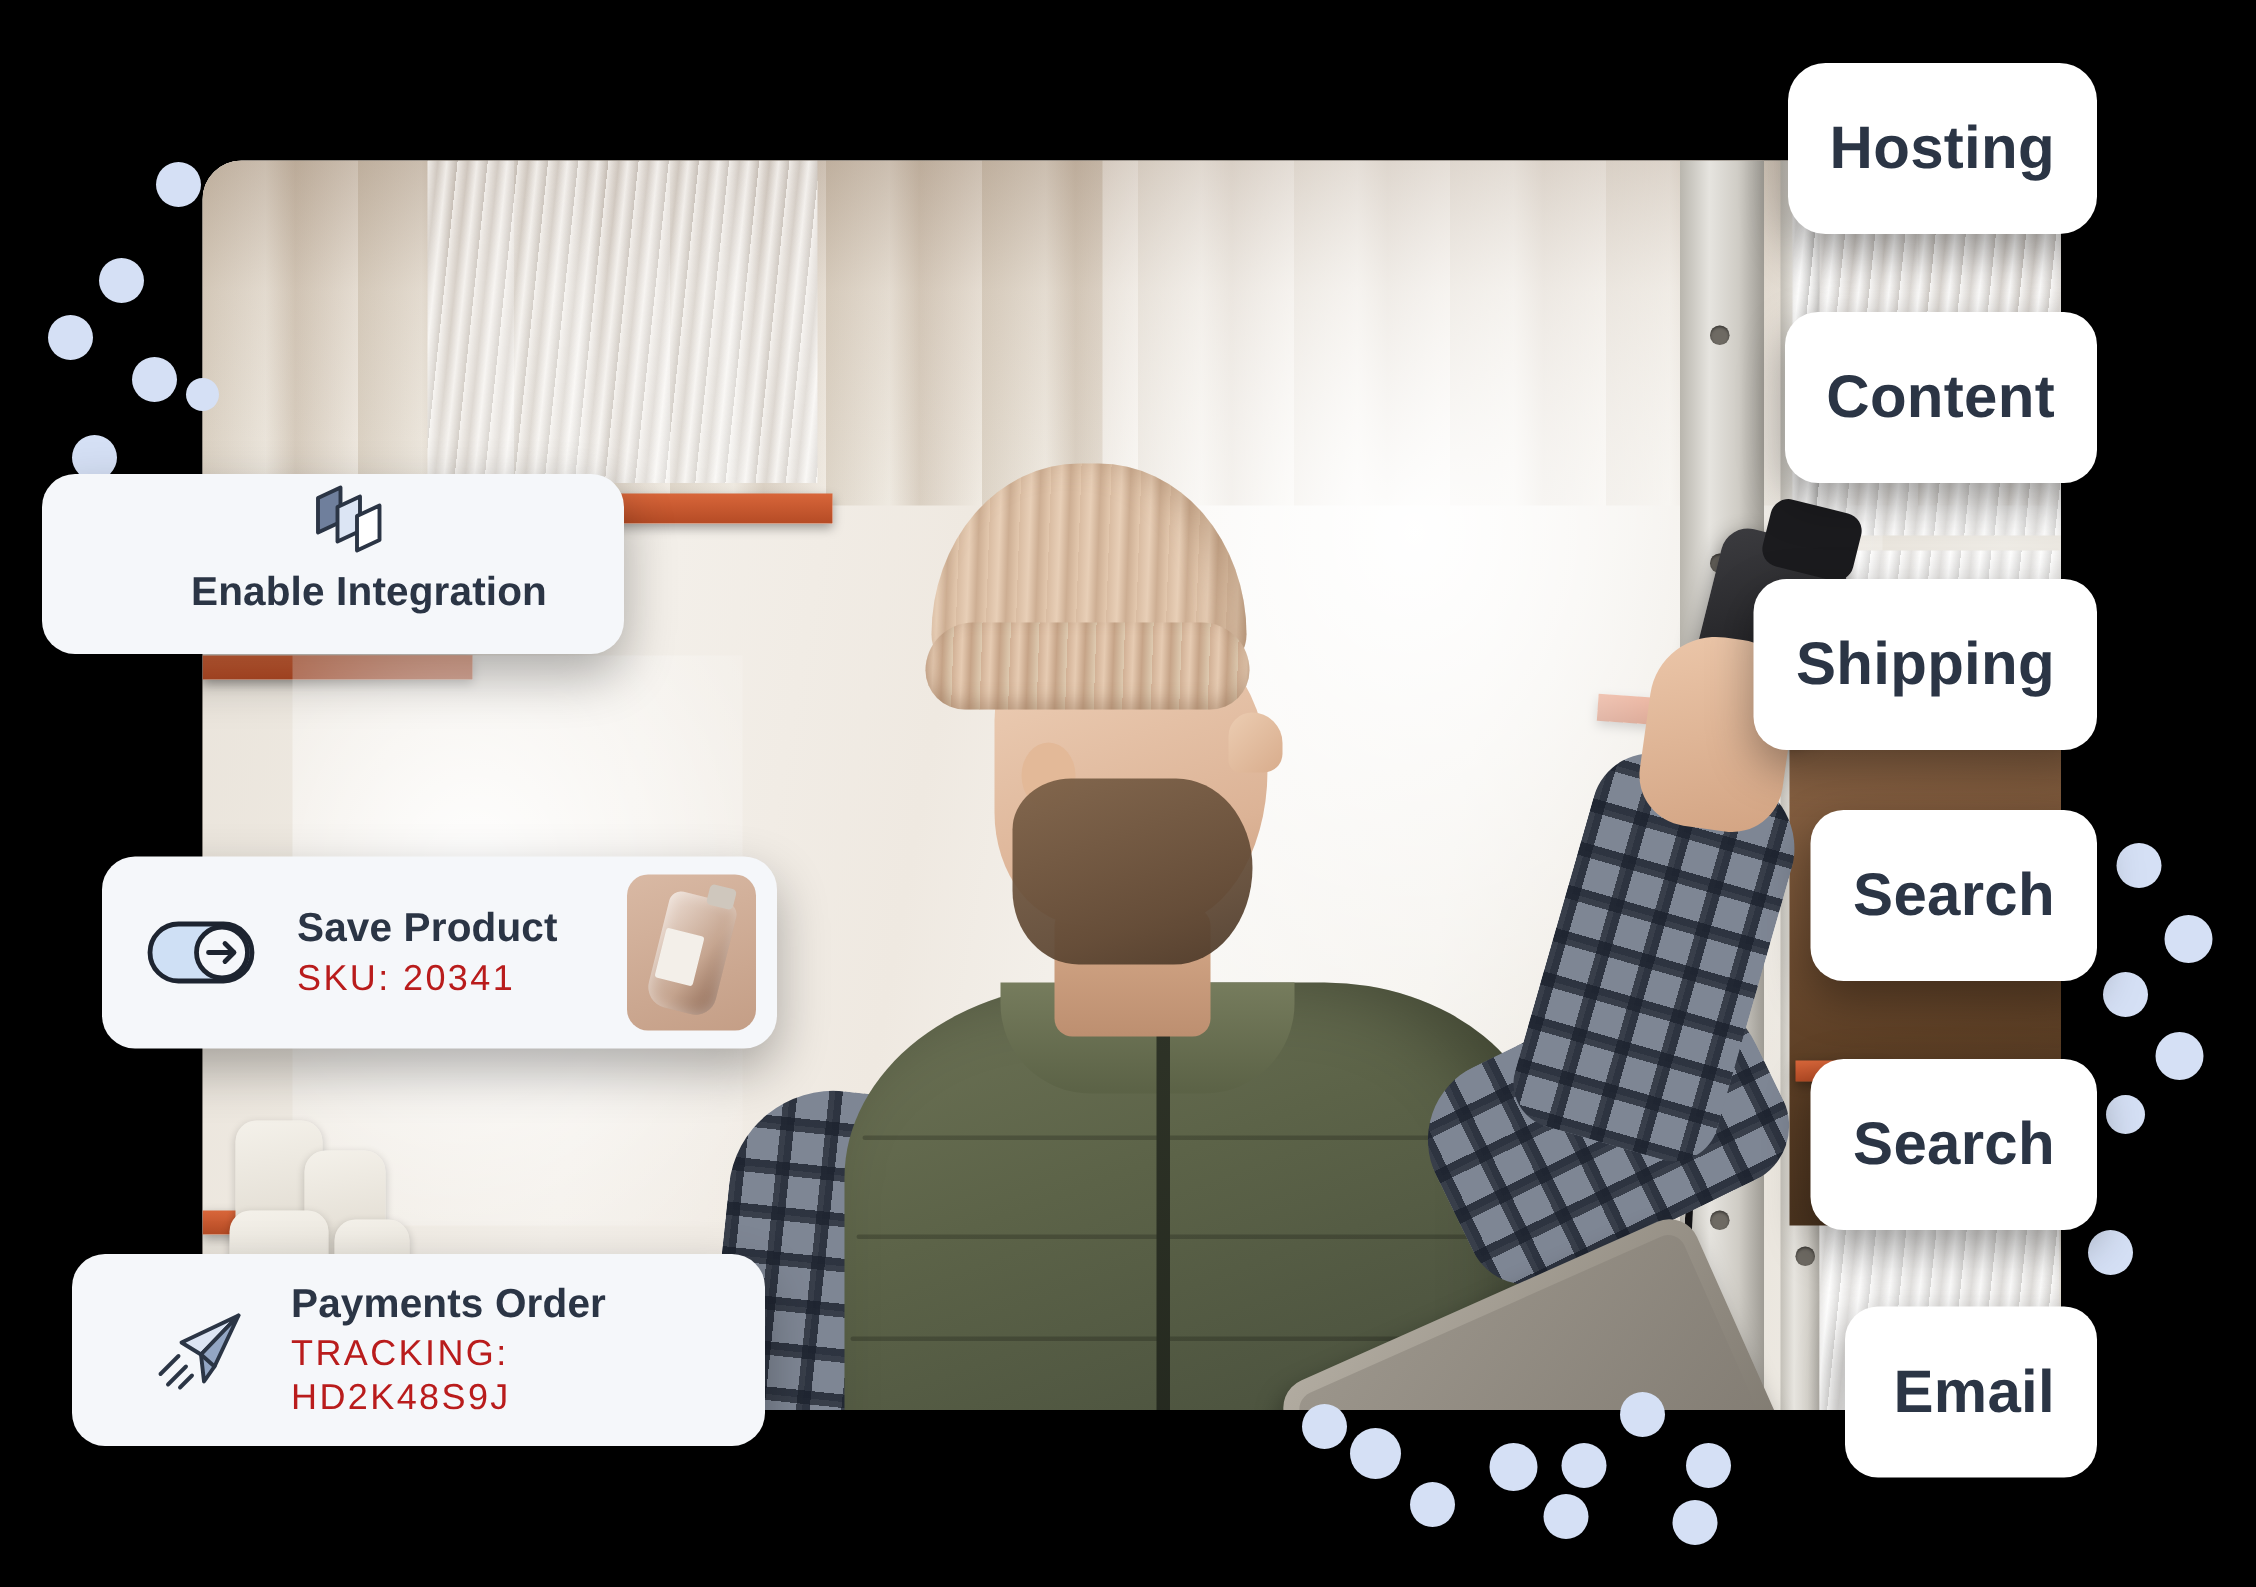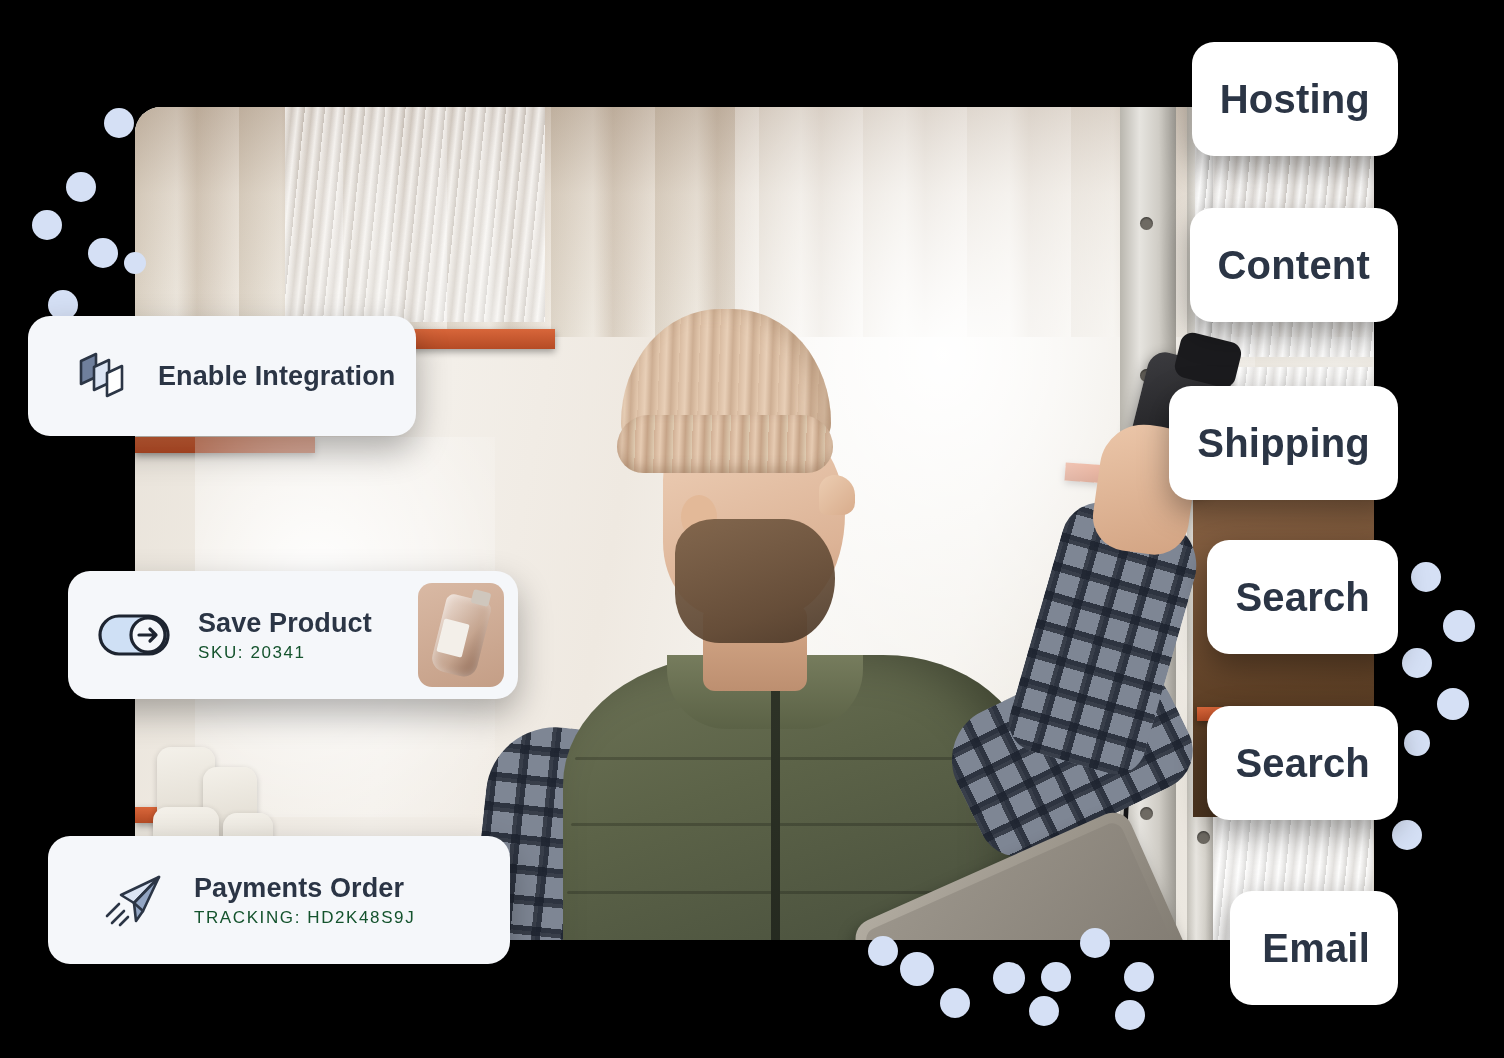--- a/index.html
+++ b/index.html
@@ -235,25 +235,25 @@
     box-shadow: 0 14px 34px rgba(0,0,0,.30);
     display: flex;
     align-items: center;
   }
   .card-text { display: flex; flex-direction: column; justify-content: center; }
   .card-title {
     font-size: 27px; font-weight: 700; color: #2b3545;
     letter-spacing: .1px; line-height: 1.2;
   }
   .card-sub {
-    font-size: 17px; color: #14532d; letter-spacing: 1.6px;
+    font-size: 24px; color: #b91c1c; letter-spacing: 1.6px;
     margin-top: 4px; line-height: 1.2;
   }
 
-  #card-integration { left: 28px; top: 316px; width: 388px; height: 120px; padding: 0 20px 0 44px; }
+  #card-integration { left: 28px; top: 316px; width: 388px; height: 120px; padding: 0 20px 0 44px; flex-direction: column; }
   #card-save        { left: 68px; top: 571px; width: 450px; height: 128px; padding: 0 14px 0 30px; }
   #card-fulfill     { left: 48px; top: 836px; width: 462px; height: 128px; padding: 0 20px 0 54px; }
 
   .icon-box { flex: 0 0 auto; display: flex; align-items: center; justify-content: center; }
 
   .thumb {
     width: 86px; height: 104px; border-radius: 14px; margin-left: auto;
     background: linear-gradient(160deg,#d9b9a4,#c49e86);
     position: relative; overflow: hidden;
     flex: 0 0 auto;
@@ -443,20 +443,20 @@
           <path d="M17 54 L25 46" fill="none"></path>
         </g>
       </svg>
     </div>
     <div class="card-text" style="margin-left:26px;">
       <div class="card-title">Payments Order</div>
       <div class="card-sub">TRACKING: HD2K48S9J</div>
     </div>
   </div>
 
-  <div class="pill" style="top:42px;">Hosting</div>
+  <div class="pill" style="top:42px;border-radius:25px;">Hosting</div>
   <div class="pill" style="top:208px;">Content</div>
   <div class="pill" style="top:386px;">Shipping</div>
   <div class="pill" style="top:540px;">Search</div>
   <div class="pill" style="top:706px;">Search</div>
-  <div class="pill" style="top:891px;padding-left:32px;">Email</div>
+  <div class="pill" style="top:871px;padding-left:32px;">Email</div>
 
 </div>
 
 </body></html>

